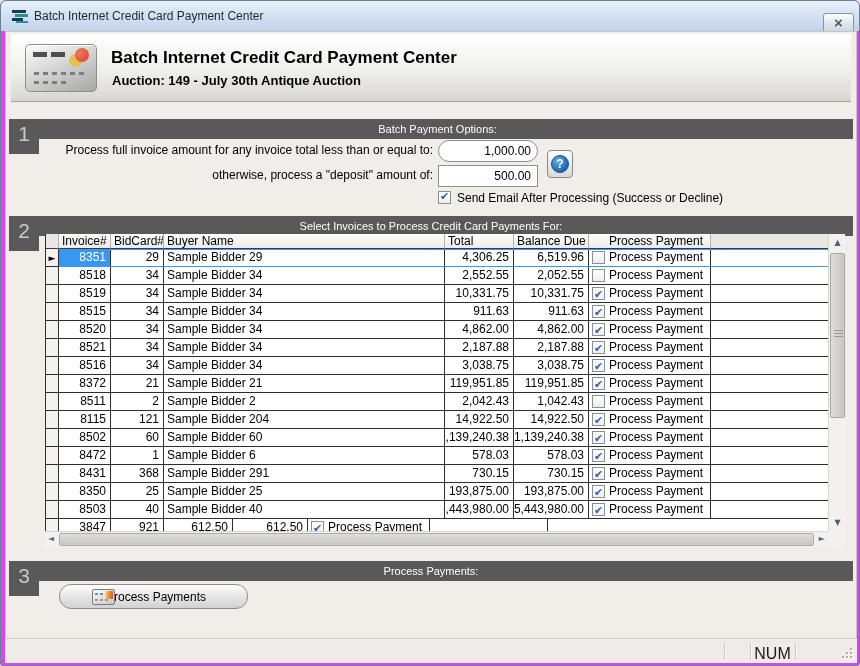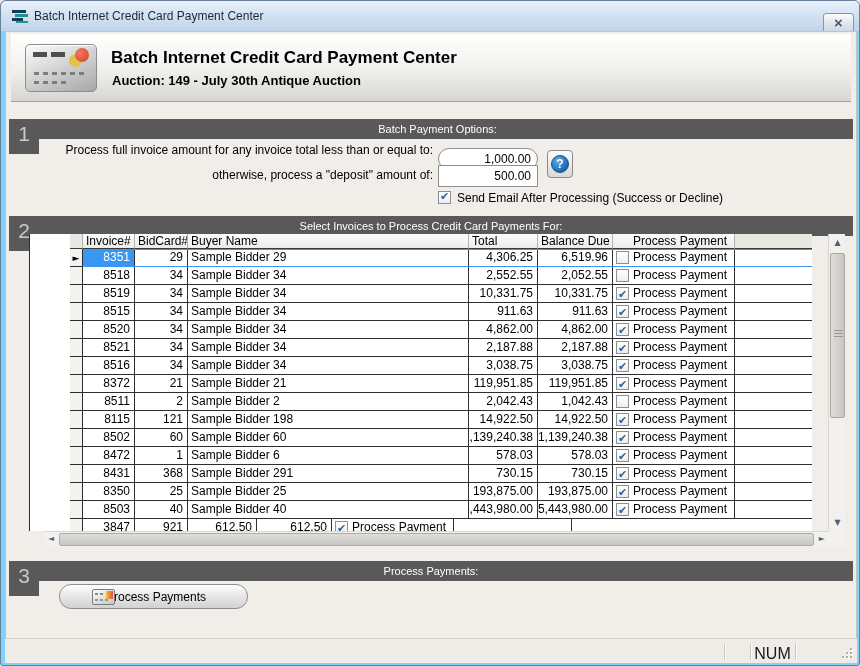--- a/index.html
+++ b/index.html
@@ -1,19 +1,19 @@
 <!DOCTYPE html>
 <html><head>
 <meta charset="utf-8">
 <style>
   * { margin:0; padding:0; box-sizing:border-box; }
   html,body { background:#e8e8e8; font-family:"Liberation Sans", sans-serif; }
   #window {
     position:relative; width:860px; height:666px; margin:0 auto;
-    background:#7dd3fc; border:1px solid #68809a; border-radius:6px 6px 3px 3px;
+    background:#d946ef; border:1px solid #68809a; border-radius:6px 6px 3px 3px;
     overflow:hidden; font-family:"Liberation Sans", sans-serif;
   }
   .abs { position:absolute; }
   .glyph { font-family:"DejaVu Sans", sans-serif; }
 
   
   #titlebar { left:0; top:0; width:860px; height:30px;
     background:linear-gradient(#eaf2fb, #d4e2f2 45%, #c2d4ea); border-radius:5px 5px 0 0; }
   #app-icon { left:11px; top:7px; width:16px; height:16px; }
   #app-icon .b1 { position:absolute; left:0; top:2px;  width:14px; height:3px; background:#123c55; }
@@ -54,38 +54,38 @@
   #sec1-bar { top:118px;padding-left:13px; } #sec1-badge { top:118px; }
   #sec2-bar { top:215px; } #sec2-badge { top:215px; }
   #sec3-bar { top:560px; } #sec3-badge { top:560px; }
 
   
   .form-label { font-size:12px; color:#000; text-align:right; width:388px; left:44px; }
   #full-label { top:142px; }
   #dep-label  { top:167px; }
   .amt-input { left:437px; width:100px; height:22px; border:1px solid #8f8f8f; background:#fff;
     font-family:"Liberation Sans", sans-serif; font-size:12px; text-align:right; padding-right:6px; color:#000; }
-  #full-input { top:147px;border-radius:11px; }
+  #full-input { top:139px;border-radius:11px; }
   #dep-input  { top:164px; }
   #help-btn { left:546px; top:149px; width:26px; height:28px; border:1px solid #8a8a8a; border-radius:4px;
     background:linear-gradient(#fcfcfc,#d9d9d9); }
   #help-btn .qc { position:absolute; left:3px; top:4px; width:18px; height:18px; border-radius:50%;
     background:radial-gradient(circle at 35% 30%, #62aee6, #1c67b2 70%); border:1px solid #14508e;
     color:#fff; font-size:12px; font-weight:bold; text-align:center; line-height:17px; }
   .chk { width:13px; height:13px; border:1px solid #8a9094; background:linear-gradient(#fff,#ededed);
     position:absolute; }
   .chk .mark { position:absolute; left:1px; top:-2px; font-size:11px; color:#2f62a8;
     font-family:"DejaVu Sans", sans-serif; display:none; }
   .chk.checked .mark { display:block; }
   #email-chk { left:437px; top:190px; }
   #email-label { left:456px; top:190px; font-size:12px; color:#000; }
 
   
-  #grid { left:28px; top:233px; width:783px; height:297px; background:#fff;
-    border-left:1px solid #2e2e2e; overflow:hidden;padding-left:40px; }
+  #grid { left:44px; top:233px; width:783px; height:297px; background:#fff;
+    border-left:1px solid #2e2e2e; overflow:hidden; }
   .grow, #ghead { display:flex; width:783px; }
   #ghead { height:15px; }
   .hcell { font-size:12px; color:#000; background:linear-gradient(#fdfdfc,#ecebe7);
     border-right:1px solid #b4b2ad; border-bottom:1px solid #3a3a3a; line-height:14px;
     padding-left:3px; white-space:nowrap; overflow:hidden; }
   .hcell.gray { background:#e9e7e2; }
   .grow { height:18px; position:relative; }
   .cell { border-right:1px solid #2e2e2e; border-bottom:1px solid #2e2e2e;
     font-size:12px; color:#000; line-height:17px; white-space:nowrap; overflow:hidden; }
   .c-sel     { width:13px; }
@@ -418,21 +418,21 @@
   </div>
 
   <div class="grow">
     <div class="cell c-sel"><span class="selarrow"></span></div>
     <div class="cell c-invoice num">
             <span class="v-inv">8115</span>
           </div>
     <div class="cell c-bidcard num">
             <span class="v-bid">121</span>
           </div>
-    <div class="cell c-buyer"><span class="v-buy">Sample Bidder 198</span></div>
+    <div class="cell c-buyer"><span class="v-buy">Sample Bidder 204</span></div>
     <div class="cell c-total num">
             <span class="v-tot">14,922.50</span>
           </div>
     <div class="cell c-balance num">
             <span class="v-bal">14,922.50</span>
           </div>
     <div class="cell c-pay">
       <span class="chk gchk checked">
               <span class="mark glyph">✔</span>
             </span>

